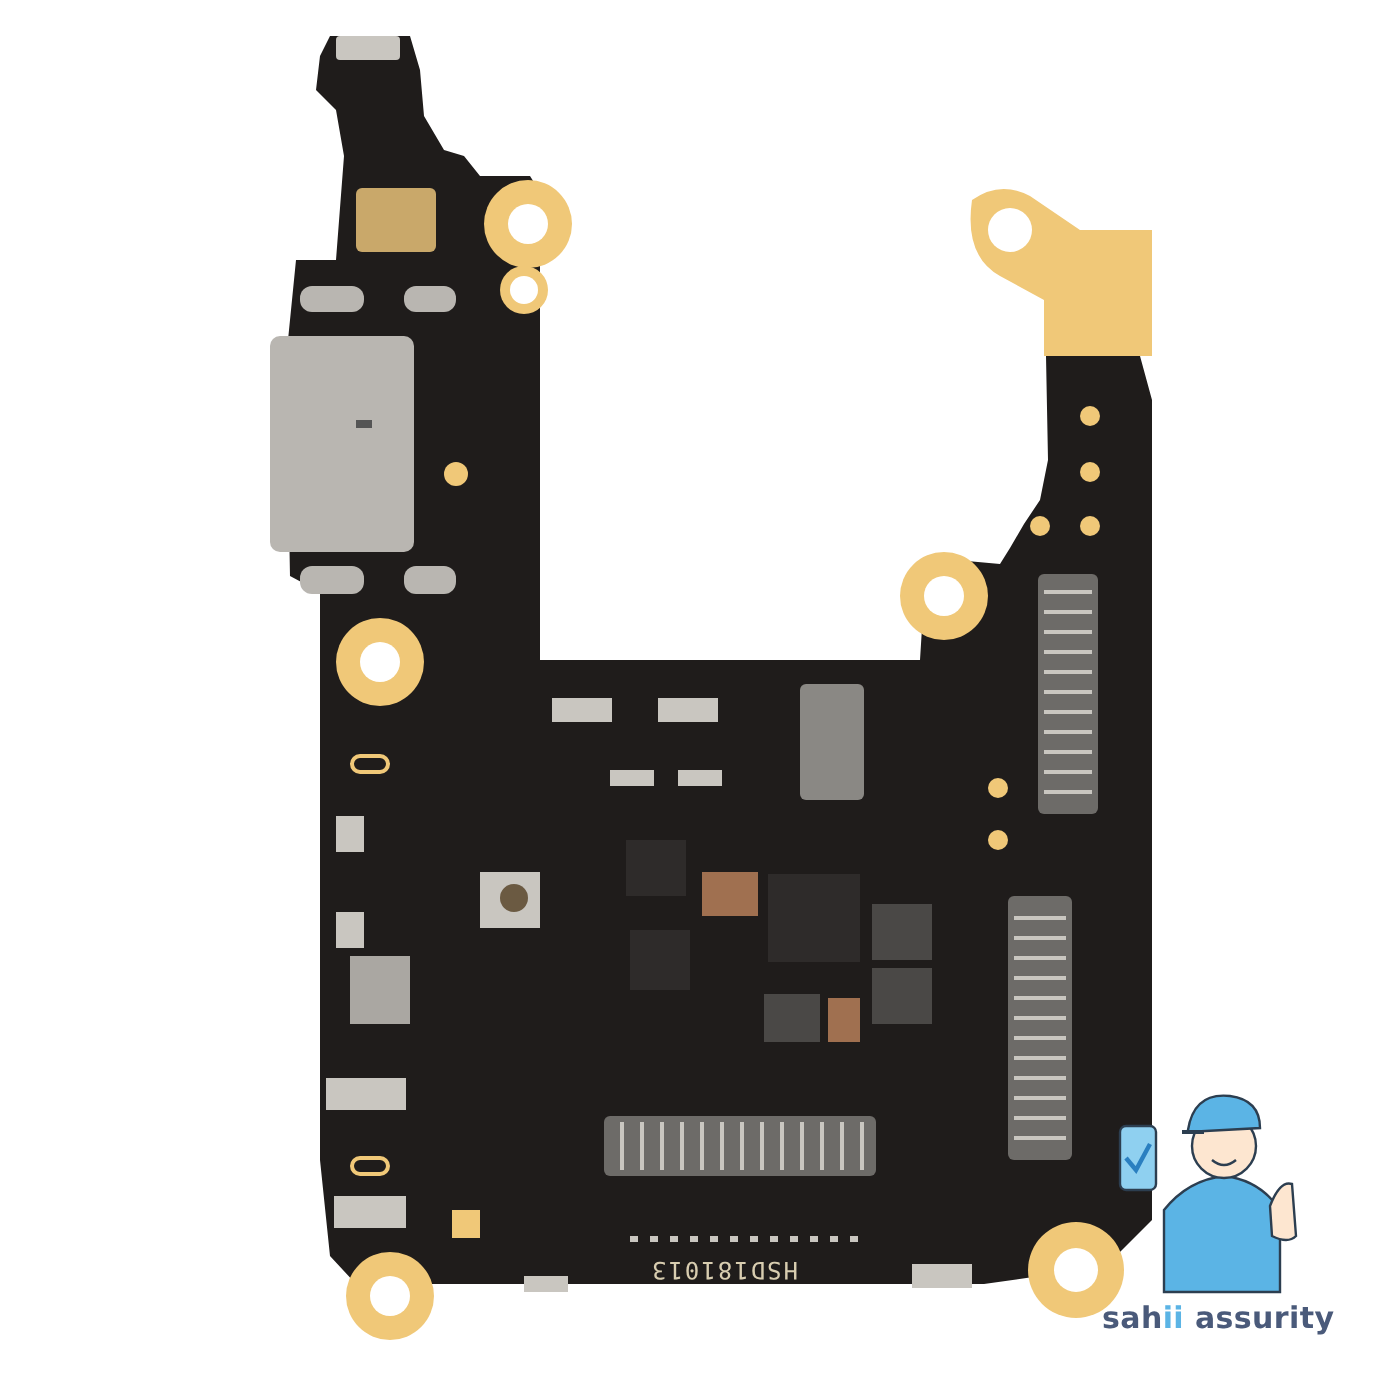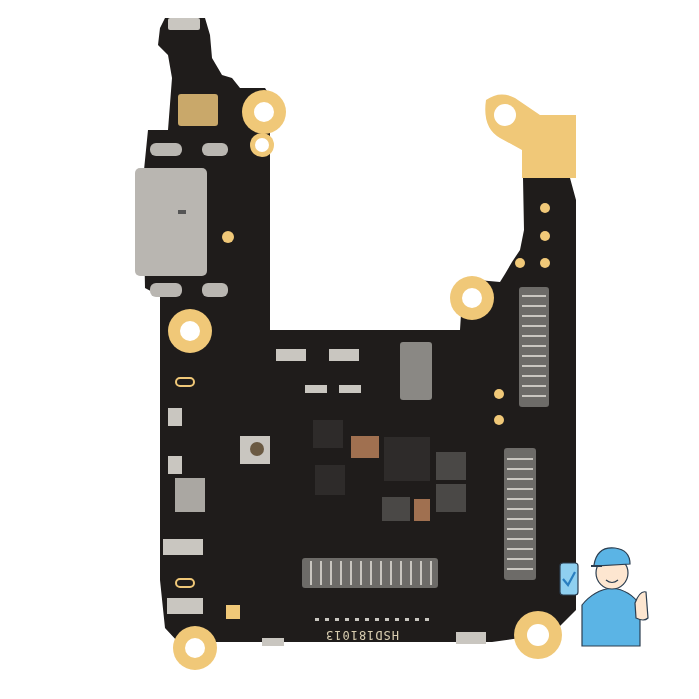--- a/index.html
+++ b/index.html
@@ -150,13 +150,14 @@
     <path d="M591,566 L602,566" stroke="#2c3e50" stroke-width="2"></path>
     <path d="M606,580 Q612,585 618,580" stroke="#2c3e50" stroke-width="1.2" fill="none"></path>
     <rect x="560" y="563" width="18" height="32" rx="3" fill="#8fd0f0" stroke="#2c3e50" stroke-width="1.2"></rect>
     <path d="M563,579 L568,585 L575,572" stroke="#2a7fc0" stroke-width="2.2" fill="none"></path>
     <path d="M635,603 Q640,590 646,592 L648,618 Q644,622 636,618 Z" fill="#fde6d0" stroke="#2c3e50" stroke-width="1.2"></path>
   </g>
 </svg>
 
 <div class="silk">HSD181013</div>
 
+<div class="logo-text"><span>sah</span><span class="hi">ii</span><span> assurity</span></div>
 </div>
 
 </body></html>

